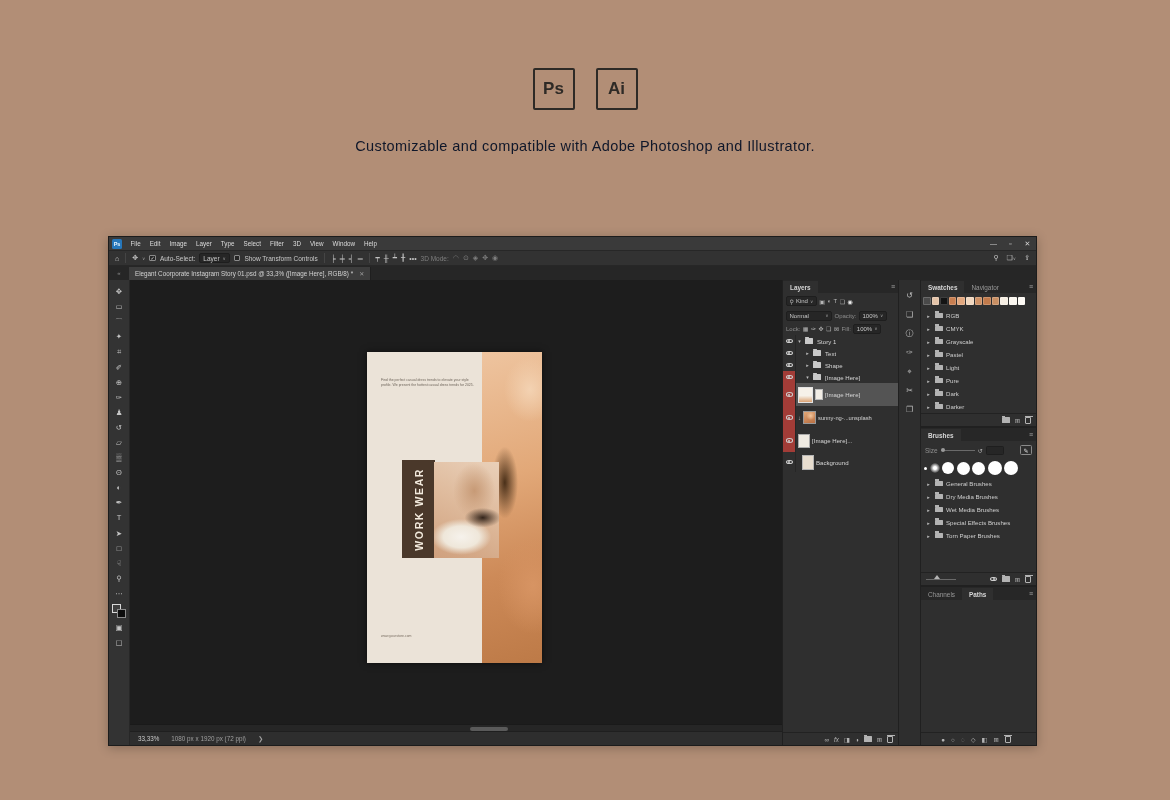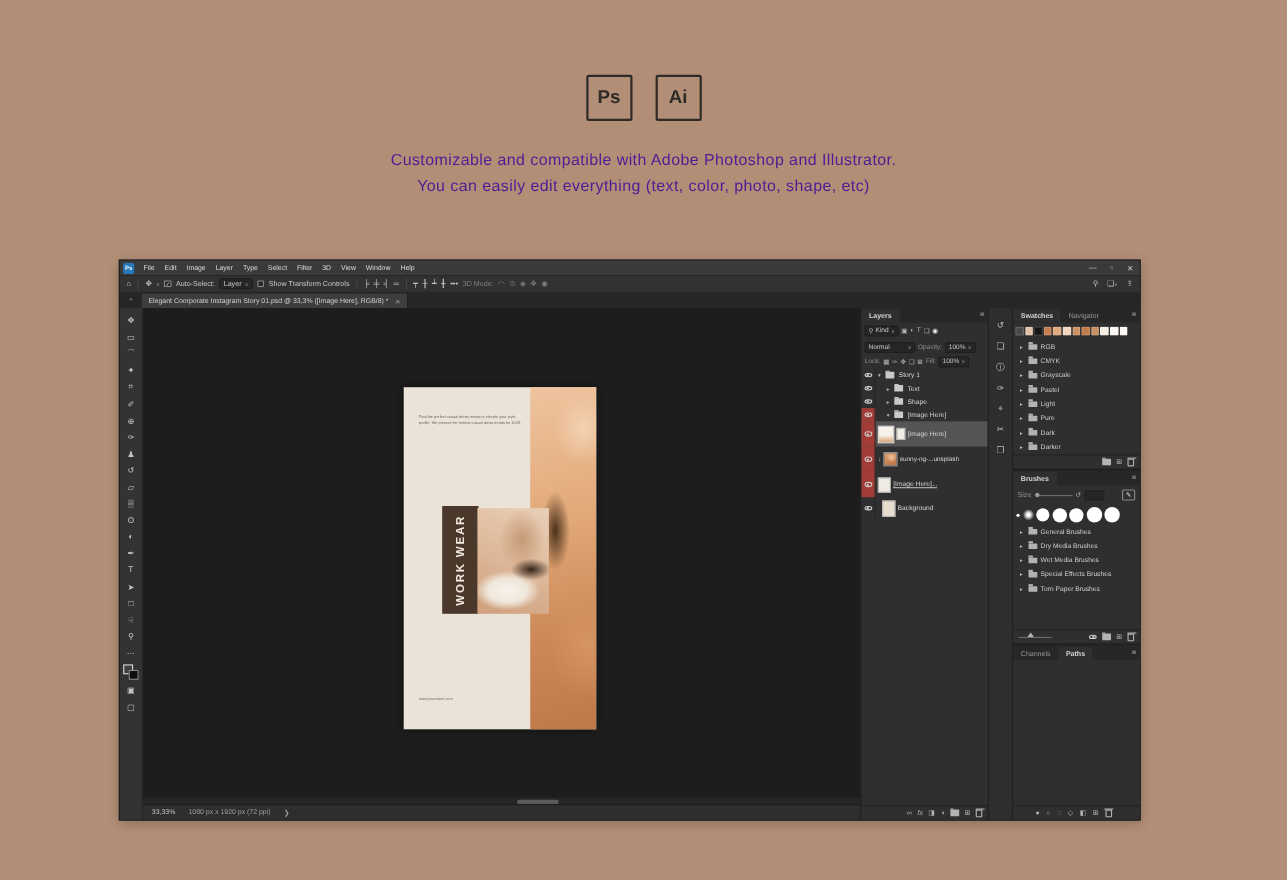--- a/index.html
+++ b/index.html
@@ -4,21 +4,21 @@
 <style>
   *{box-sizing:border-box;margin:0;padding:0}
   html,body{width:1170px;height:800px}
   body{font-family:"Liberation Sans",sans-serif;position:relative;overflow:hidden}
 
   
   .hero{position:absolute;top:0;left:0;width:100%;text-align:center}
   .badges{margin-top:68px;display:flex;justify-content:center;gap:21px}
   .badge{width:42px;height:42px;border:2.5px solid #2e2a26;border-radius:2px;display:flex;align-items:center;justify-content:center;font-size:17px;font-weight:bold;color:#2e2a26}
   .caps{margin-top:24px}
-  .cap{font-size:14.5px;letter-spacing:.4px;line-height:24px;color:#4c1d95}
+  .cap{font-size:14.5px;letter-spacing:.4px;line-height:24px;color:#0f172a}
 
   
   .ps-window{position:absolute;left:108px;top:236px;width:929px;height:510px;background:#2f2f2f;display:flex;flex-direction:column;box-shadow:0 2px 10px rgba(0,0,0,.25);border:1px solid #1c1c1c;font-size:6.5px;color:#c9c9c9}
   .menubar{height:13px;background:#3a3a3a;display:flex;align-items:center;flex:0 0 auto}
   .ps-logo{width:10px;height:10px;color:#eaf6ff;font-size:5.5px;font-weight:bold;display:flex;align-items:center;justify-content:center;border-radius:1.5px;margin:0 4px 0 3px}
   .menu-item{padding:0 4.5px;font-size:6.3px;color:#dcdcdc}
   .win-controls{margin-left:auto;display:flex}
   .win-btn{width:17px;text-align:center;font-size:7px;color:#cfcfcf}
   .optionsbar{height:16px;background:#323232;border-top:1px solid #272727;border-bottom:1px solid #272727;display:flex;align-items:center;gap:4px;padding:0 6px;flex:0 0 auto}
   .ob-ico{color:#c3c3c3;font-size:7px}
@@ -131,21 +131,20 @@
 </head>
 <body style="background-color: rgb(178, 142, 118);">
 
 <div class="hero">
   <div class="badges">
     <div class="badge">Ps</div>
     <div class="badge">Ai</div>
   </div>
   <div class="caps">
     <div class="cap">Customizable and compatible with Adobe Photoshop and Illustrator.</div>
-    <div class="cap">You can easily edit everything (text, color, photo, shape, etc)</div>
   </div>
 </div>
 
 <div class="ps-window">
 
   <div class="menubar">
     <div class="ps-logo" style="background-color: rgb(38, 119, 187);">Ps</div>
     <span class="menu-item">File</span>
     <span class="menu-item">Edit</span>
     <span class="menu-item">Image</span>

